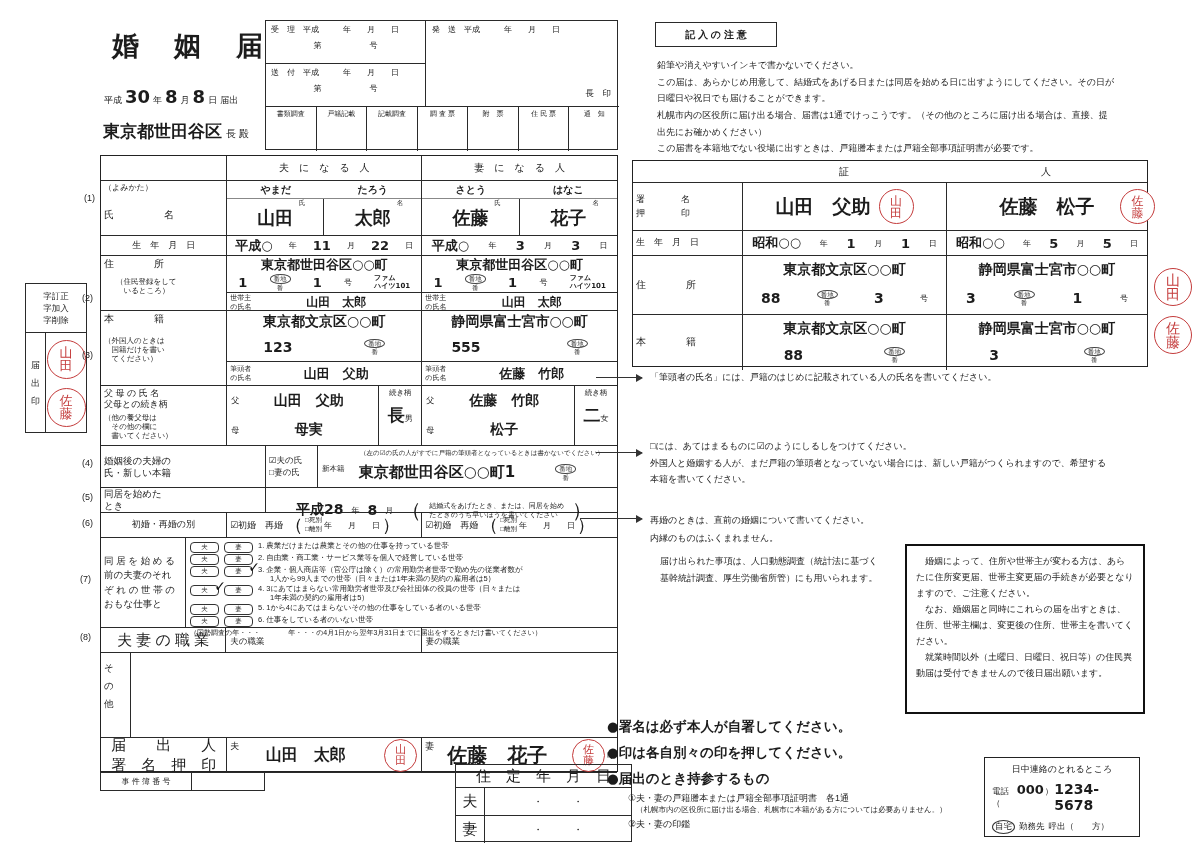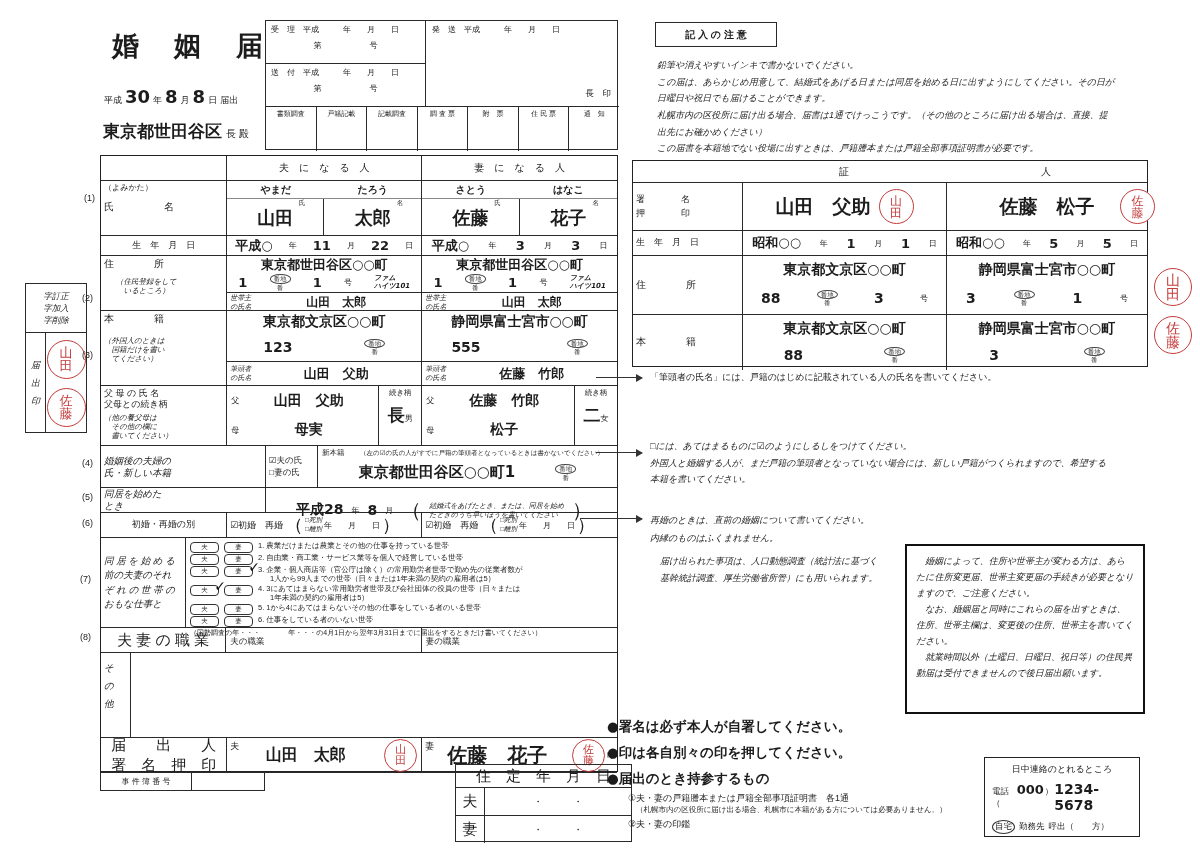--- a/index.html
+++ b/index.html
@@ -8,21 +8,21 @@
   .abs{position:absolute;box-sizing:border-box;}
   .bx{border:1.2px solid #2a2a2a;}
   .bx2{border:2.2px solid #111;}
   .row{position:absolute;left:0;right:0;display:flex;border-bottom:1.1px solid #2a2a2a;box-sizing:border-box;}
   .lab{border-right:1.1px solid #2a2a2a;box-sizing:border-box;display:flex;flex-direction:column;
        justify-content:flex-start;padding:2px 3px;font-size:9.5px;line-height:1.25;}
   .h2{width:50%;box-sizing:border-box;position:relative;}
   .brR{border-right:1.1px solid #2a2a2a;}
   .brT{border-top:1.1px solid #2a2a2a;}
   .hw{font-family:"DejaVu Sans",sans-serif;font-weight:700;}
-  .pre{white-space:pre-line;font-style:italic;}
+  .pre{white-space:pre-line;}
   .ctr{display:flex;align-items:center;justify-content:center;}
   .arnd{display:flex;align-items:center;justify-content:space-around;}
   .t6{font-size:6.5px;} .t7{font-size:7px;} .t75{font-size:7.5px;} .t8{font-size:8px;}
   .t85{font-size:8.5px;} .t9{font-size:9px;} .t95{font-size:15px;text-align:center;} .t10{font-size:10px;}
   .t12{font-size:12px;} .t13{font-size:13px;} .t14{font-size:14px;} .t15{font-size:15px;}
   .t17{font-size:17px;} .t18{font-size:18px;}
   .seal{border:1.6px solid #c43b3b;color:#c43b3b;border-radius:50%;display:flex;flex-direction:column;
         align-items:center;justify-content:center;line-height:1;background:rgba(255,255,255,0);}
   .seal span{display:block;}
   .bo{display:inline-flex;flex-direction:column;align-items:center;line-height:1.1;font-size:6.5px;color:#333;}
@@ -116,21 +116,21 @@
 
     <div class="row" style="top:0;height:25px;">
       <div class="lab" style="width:165px;"></div>
       <div class="h2 brR ctr t10">夫　に　な　る　人</div>
       <div class="h2 ctr t10">妻　に　な　る　人</div>
     </div>
 
     <div class="row" style="top:25px;height:55px;">
       <div class="lab" style="width:165px;justify-content:space-between;">
         <div class="t8">（よみかた）</div>
-        <div class="t10" style="margin-bottom:20px;">氏　　　　　名</div>
+        <div class="t10" style="margin-bottom:12px;">氏　　　　　名</div>
       </div>
       <div class="h2 brR">
         <div class="arnd hw t10" style="height:17px;border-bottom:0.8px solid #888;">
           <span>やまだ</span>
           <span>たろう</span>
         </div>
         <div style="display:flex;height:37px;">
           <div class="h2 brR ctr" style="position:relative;">
             <span class="abs t6" style="top:0;right:18px;">氏</span>
             <span class="hw t18">山田</span>
@@ -309,21 +309,21 @@
     </div>
 
     <div class="row" style="top:290px;height:42px;">
       <div class="lab pre" style="width:165px;justify-content:center;">婚姻後の夫婦の
 氏・新しい本籍</div>
       <div style="width:52px;border-right:1.1px solid #2a2a2a;display:flex;flex-direction:column;justify-content:center;gap:0;padding-left:3px;box-sizing:border-box;">
         <span class="t85">☑夫の氏</span>
         <span class="t85">□妻の氏</span>
       </div>
       <div style="flex:1;position:relative;">
-        <span class="abs t75" style="left:4px;top:2px;">新本籍</span>
+        <span class="abs t75" style="left:4px;top:18px;">新本籍</span>
         <span class="abs t6" style="left:42px;top:3px;">（左の☑の氏の人がすでに戸籍の筆頭者となっているときは書かないでください）</span>
         <div class="ctr" style="position:absolute;left:0;right:0;top:12px;bottom:0;gap:40px;">
           <span class="hw t15">東京都世田谷区○○町1</span>
           <span class="bo">
               <span class="t">番地</span>
               <span>番</span>
             </span>
         </div>
       </div>
     </div>

